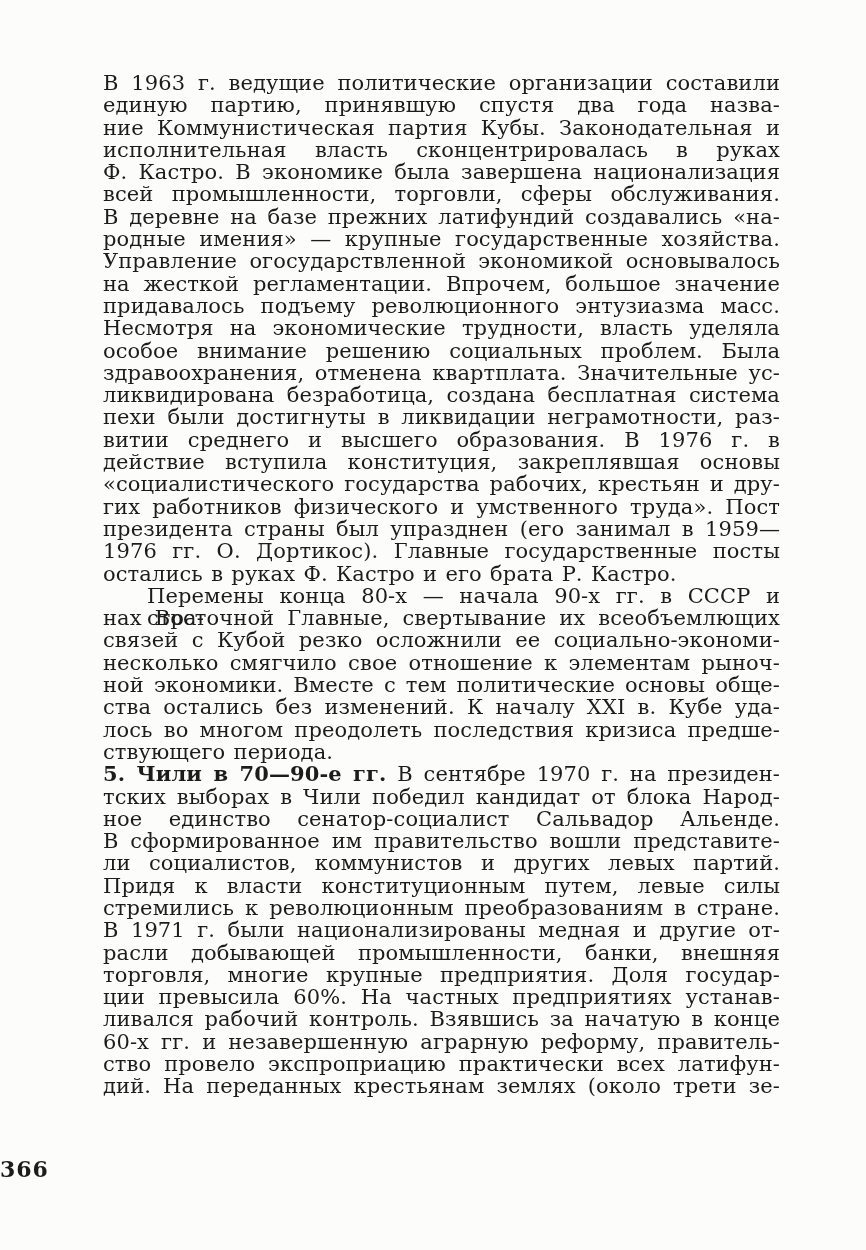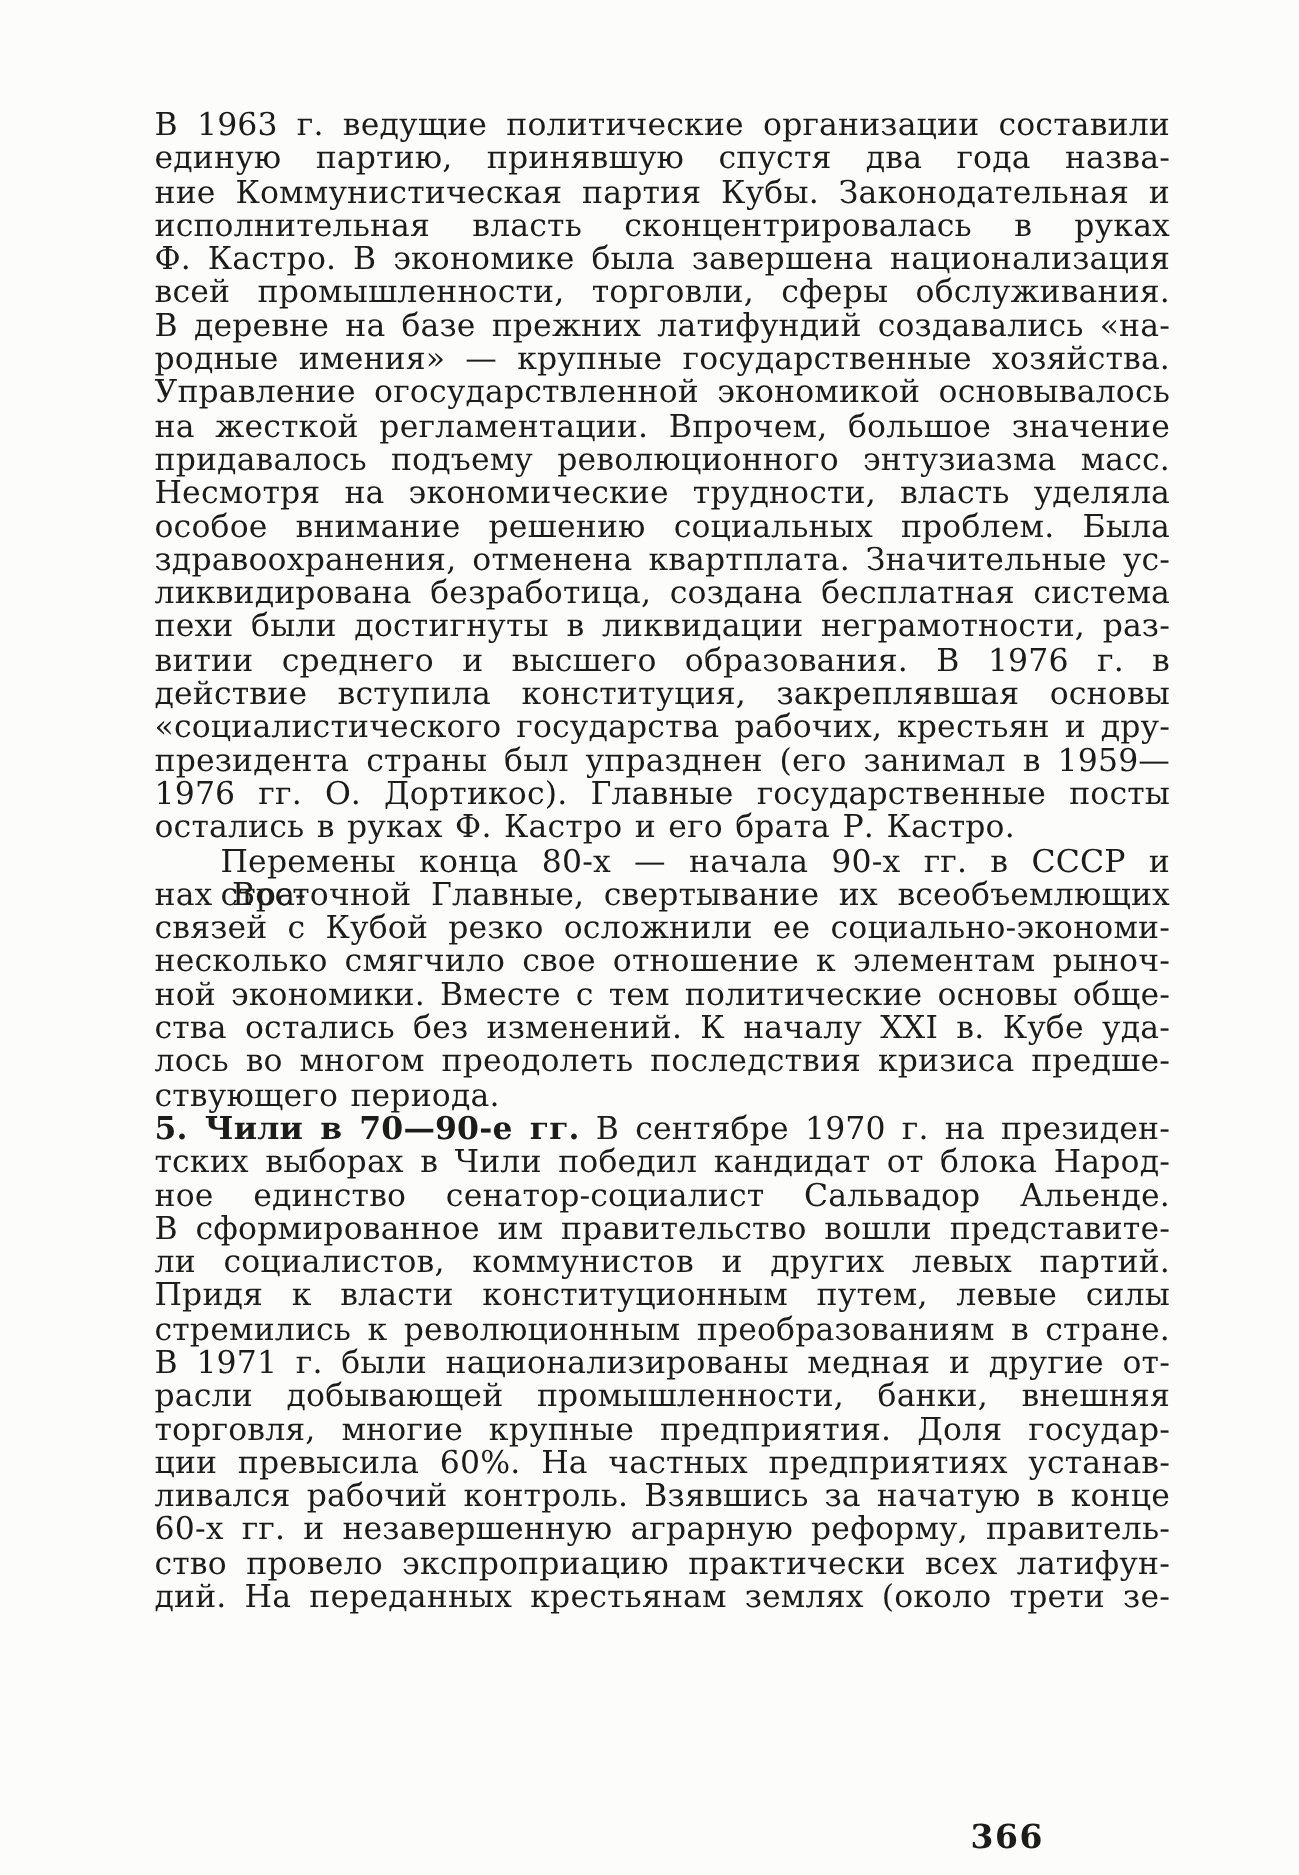--- a/index.html
+++ b/index.html
@@ -27,24 +27,24 @@
     text-align: justify;
     text-align-last: justify;
     white-space: normal;
     overflow: visible;
   }
   .line.end { text-align-last: left; }
   .line.indent { padding-left: 44px; }
   .b { font-weight: bold; }
   .pagenum {
     position: absolute;
-    top: 1212px;
+    top: 1156px;
     left: 0;
     width: 696px;
-    text-align: right;
+    text-align: left;
     font-size: 22px;
     font-weight: bold;
     letter-spacing: 1px;
   }
 </style>
 </head>
 <body>
 
 <div class="page" style="background: rgb(252, 252, 250); color: rgb(28, 28, 25);">
   <div class="textblock">
@@ -60,20 +60,21 @@
       <div class="line"><span>на жесткой регламентации. Впрочем, большое значение</span></div>
       <div class="line"><span>придавалось подъему революционного энтузиазма масс.</span></div>
       <div class="line"><span>Несмотря на экономические трудности, власть уделяла</span></div>
       <div class="line"><span>особое внимание решению социальных проблем. Была</span></div>
       <div class="line"><span>здравоохранения, отменена квартплата. Значительные ус-</span></div>
       <div class="line"><span>ликвидирована безработица, создана бесплатная система</span></div>
       <div class="line"><span>пехи были достигнуты в ликвидации неграмотности, раз-</span></div>
       <div class="line"><span>витии среднего и высшего образования. В 1976 г. в</span></div>
       <div class="line"><span>действие вступила конституция, закреплявшая основы</span></div>
       <div class="line"><span>«социалистического государства рабочих, крестьян и дру-</span></div>
+      <div class="line"><span>гих работников физического и умственного труда». Пост</span></div>
       <div class="line"><span>президента страны был упразднен (его занимал в 1959—</span></div>
       <div class="line"><span>1976 гг. О. Дортикос). Главные государственные посты</span></div>
       <div class="line end"><span>остались в руках Ф. Кастро и его брата Р. Кастро.</span></div>
       <div class="line indent"><span>Перемены конца 80-х — начала 90-х гг. в СССР и стра-</span></div>
       <div class="line"><span>нах Восточной Главные, свертывание их всеобъемлющих</span></div>
       <div class="line"><span>связей с Кубой резко осложнили ее социально-экономи-</span></div>
       <div class="line"><span>несколько смягчило свое отношение к элементам рыноч-</span></div>
       <div class="line"><span>ной экономики. Вместе с тем политические основы обще-</span></div>
       <div class="line"><span>ства остались без изменений. К началу XXI в. Кубе уда-</span></div>
       <div class="line"><span>лось во многом преодолеть последствия кризиса предше-</span></div>

